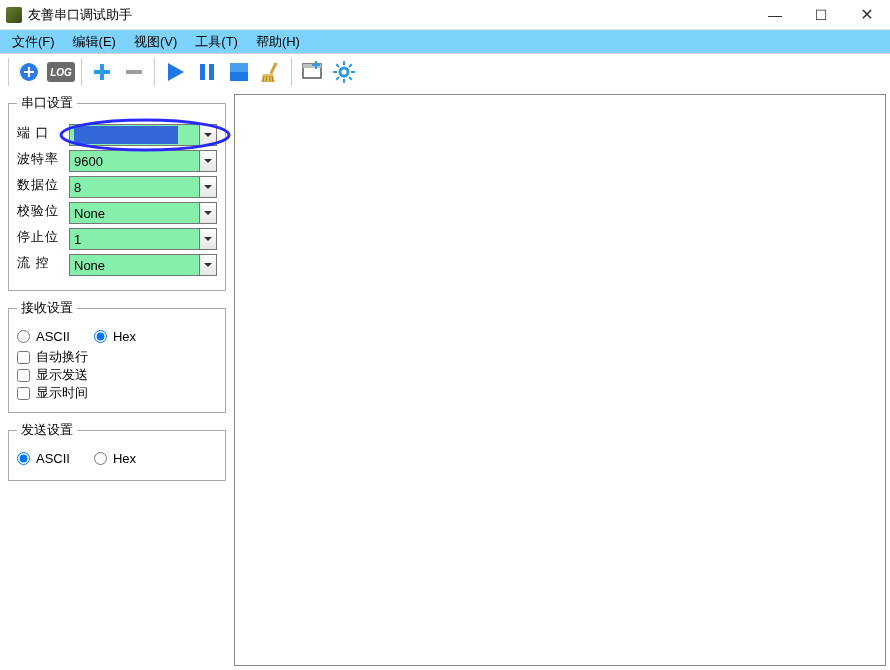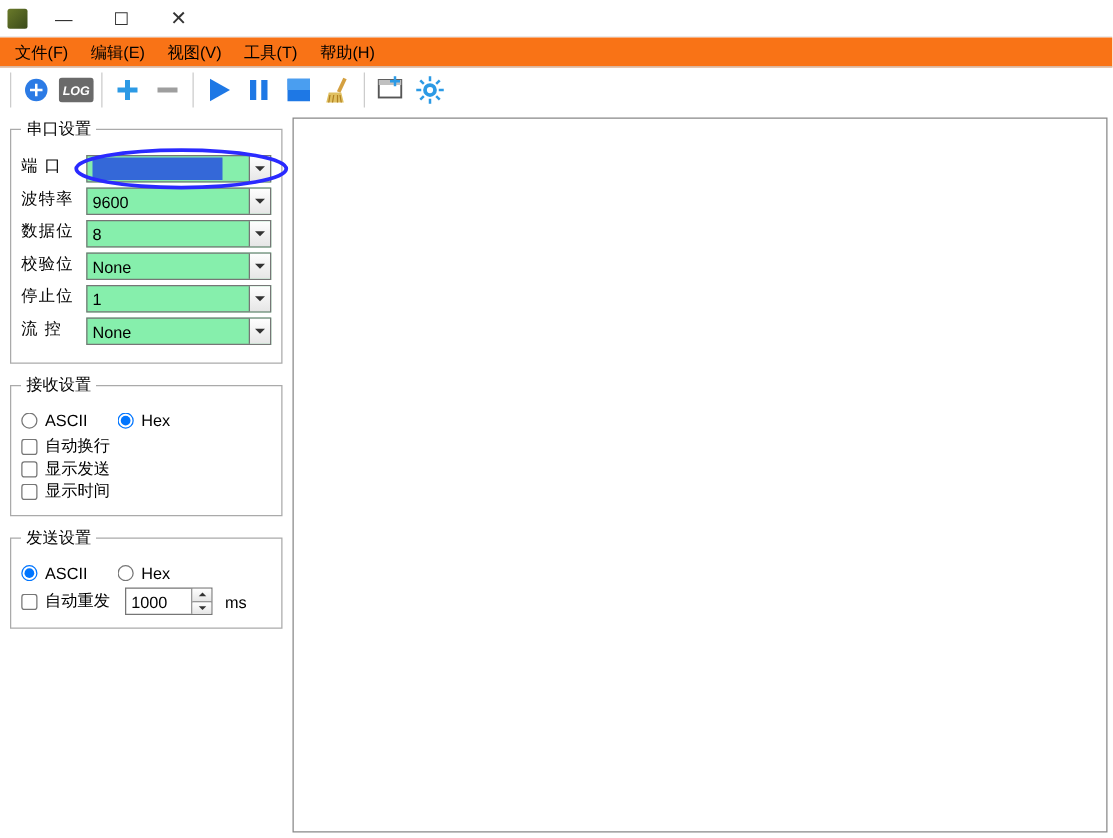--- a/index.html
+++ b/index.html
@@ -34,21 +34,21 @@
     font-size: 14px;
     color: #333;
   }
   .winbtn.close { font-size: 16px; }
   .menubar {
     height: 24px;
     display: flex; align-items: center;
     padding: 0 4px;
     border-bottom: 1px solid #d0d0d0;
     gap: 2px;
-    background: #f97316;
+    background: #7dd3fc;
   }
   .menu-item {
     padding: 2px 8px;
     font-size: 13px;
   }
   .toolbar {
     height: 36px;
     display: flex; align-items: center;
     padding: 2px 4px;
     gap: 0;
@@ -192,20 +192,21 @@
     position: absolute;
     pointer-events: none;
     z-index: 5;
   }
 </style>
 </head>
 <body>
 
 <div class="titlebar">
   <div class="app-icon"></div>
+  <div class="title">友善串口调试助手</div>
   <div class="winbtns">
     <div class="winbtn">—</div>
     <div class="winbtn">☐</div>
     <div class="winbtn close">✕</div>
   </div>
 </div>
 
 <div class="menubar">
   <div class="menu-item">文件(F)</div>
   <div class="menu-item">编辑(E)</div>
@@ -385,30 +386,18 @@
       <div class="radio-row">
         <label>
           <input type="radio" name="send-enc" checked="" style="">
           <span>ASCII</span>
         </label>
         <label>
           <input type="radio" name="send-enc" style="">
           <span>Hex</span>
         </label>
       </div>
-      <div class="check-row">
-        <input type="checkbox" style="">
-        <span>自动重发</span>
-        <div class="spin" style="margin-left:6px;">
-          <span>1000</span>
-          <div class="spin-arrows">
-            <div></div>
-            <div></div>
-          </div>
-        </div>
-        <span class="unit">ms</span>
-      </div>
     </fieldset>
 
   </div>
 
   <div class="output-area"></div>
 </div>
 
 </body></html>

